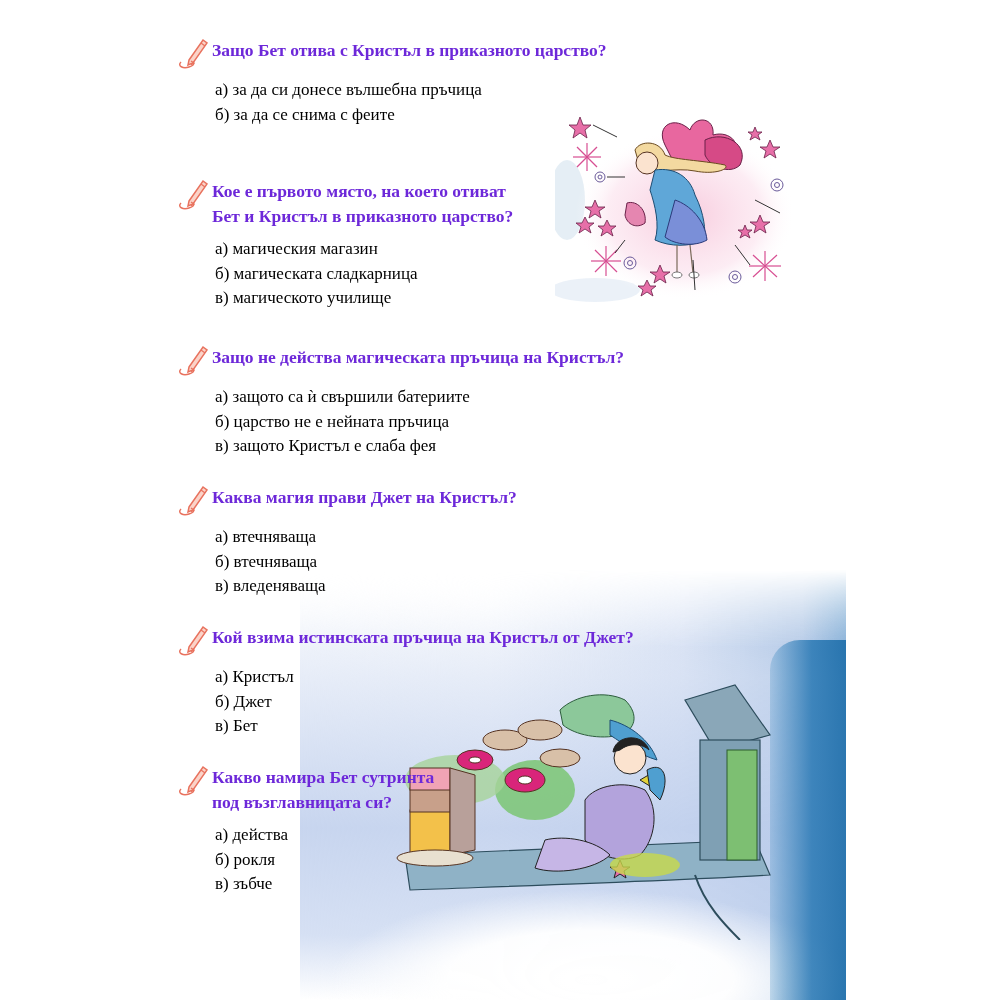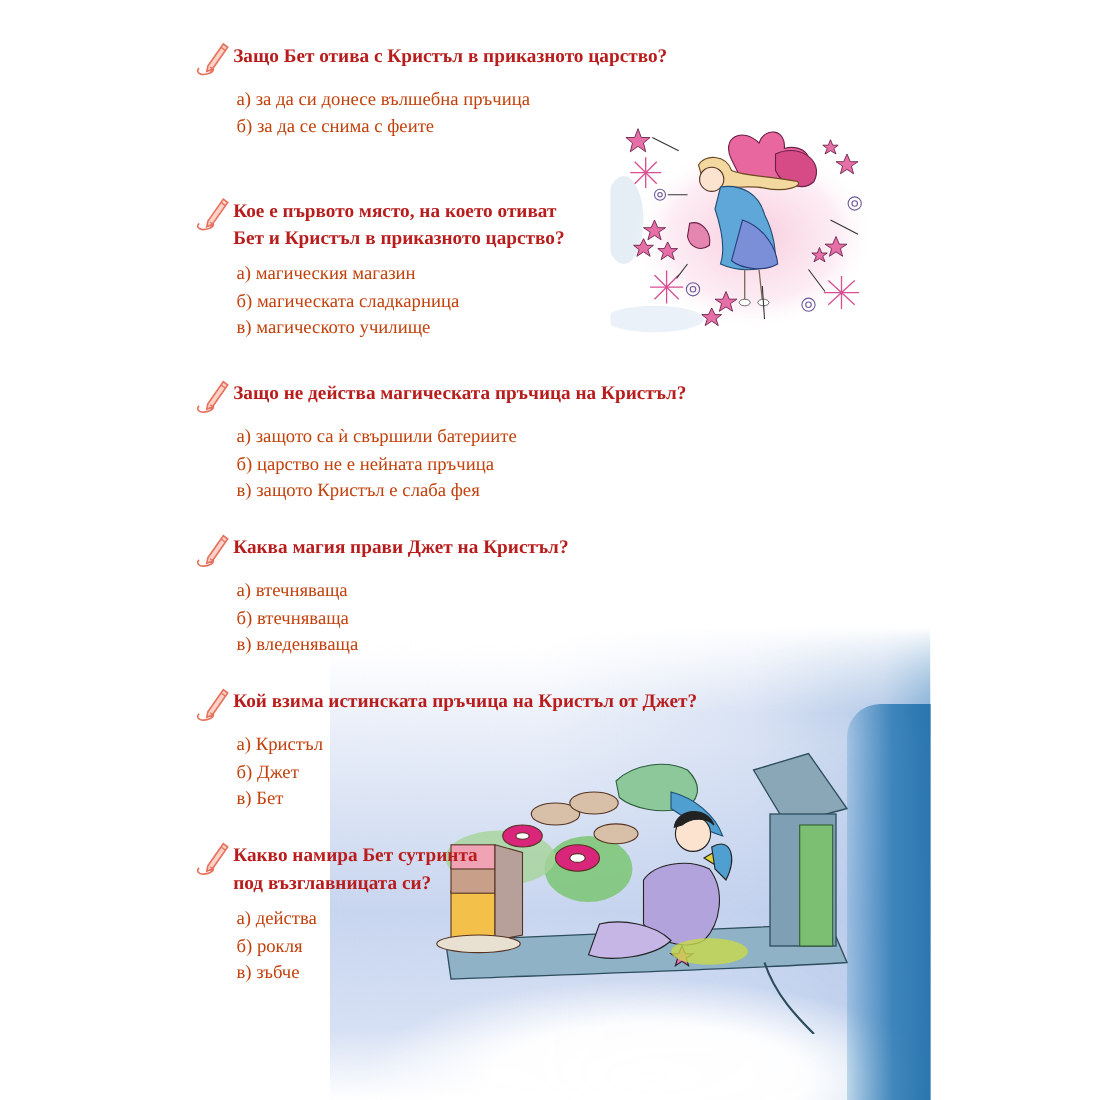--- a/index.html
+++ b/index.html
@@ -65,30 +65,30 @@
       height: 34px;
       flex: 0 0 34px;
       margin-top: -2px;
     }
     .q-text {
       font-weight: bold;
       font-size: 17.5px;
       line-height: 25px;
       margin-left: 3px;
       white-space: pre-line;
-      color: #b91c1c;
+      color: #6d28d9;
     }
     .answers {
       margin-left: 40px;
       margin-top: 8px;
     }
     .answer {
       font-size: 17px;
       line-height: 24.5px;
-      color: #c2410c;
+      color: #000000;
       white-space: nowrap;
     }
   </style>
 </head>
 <body>
 
 <div class="wash"></div>
 <div class="tree"></div>
 
 <svg class="illustration-fairy" viewBox="0 0 260 200" xmlns="http://www.w3.org/2000/svg">

